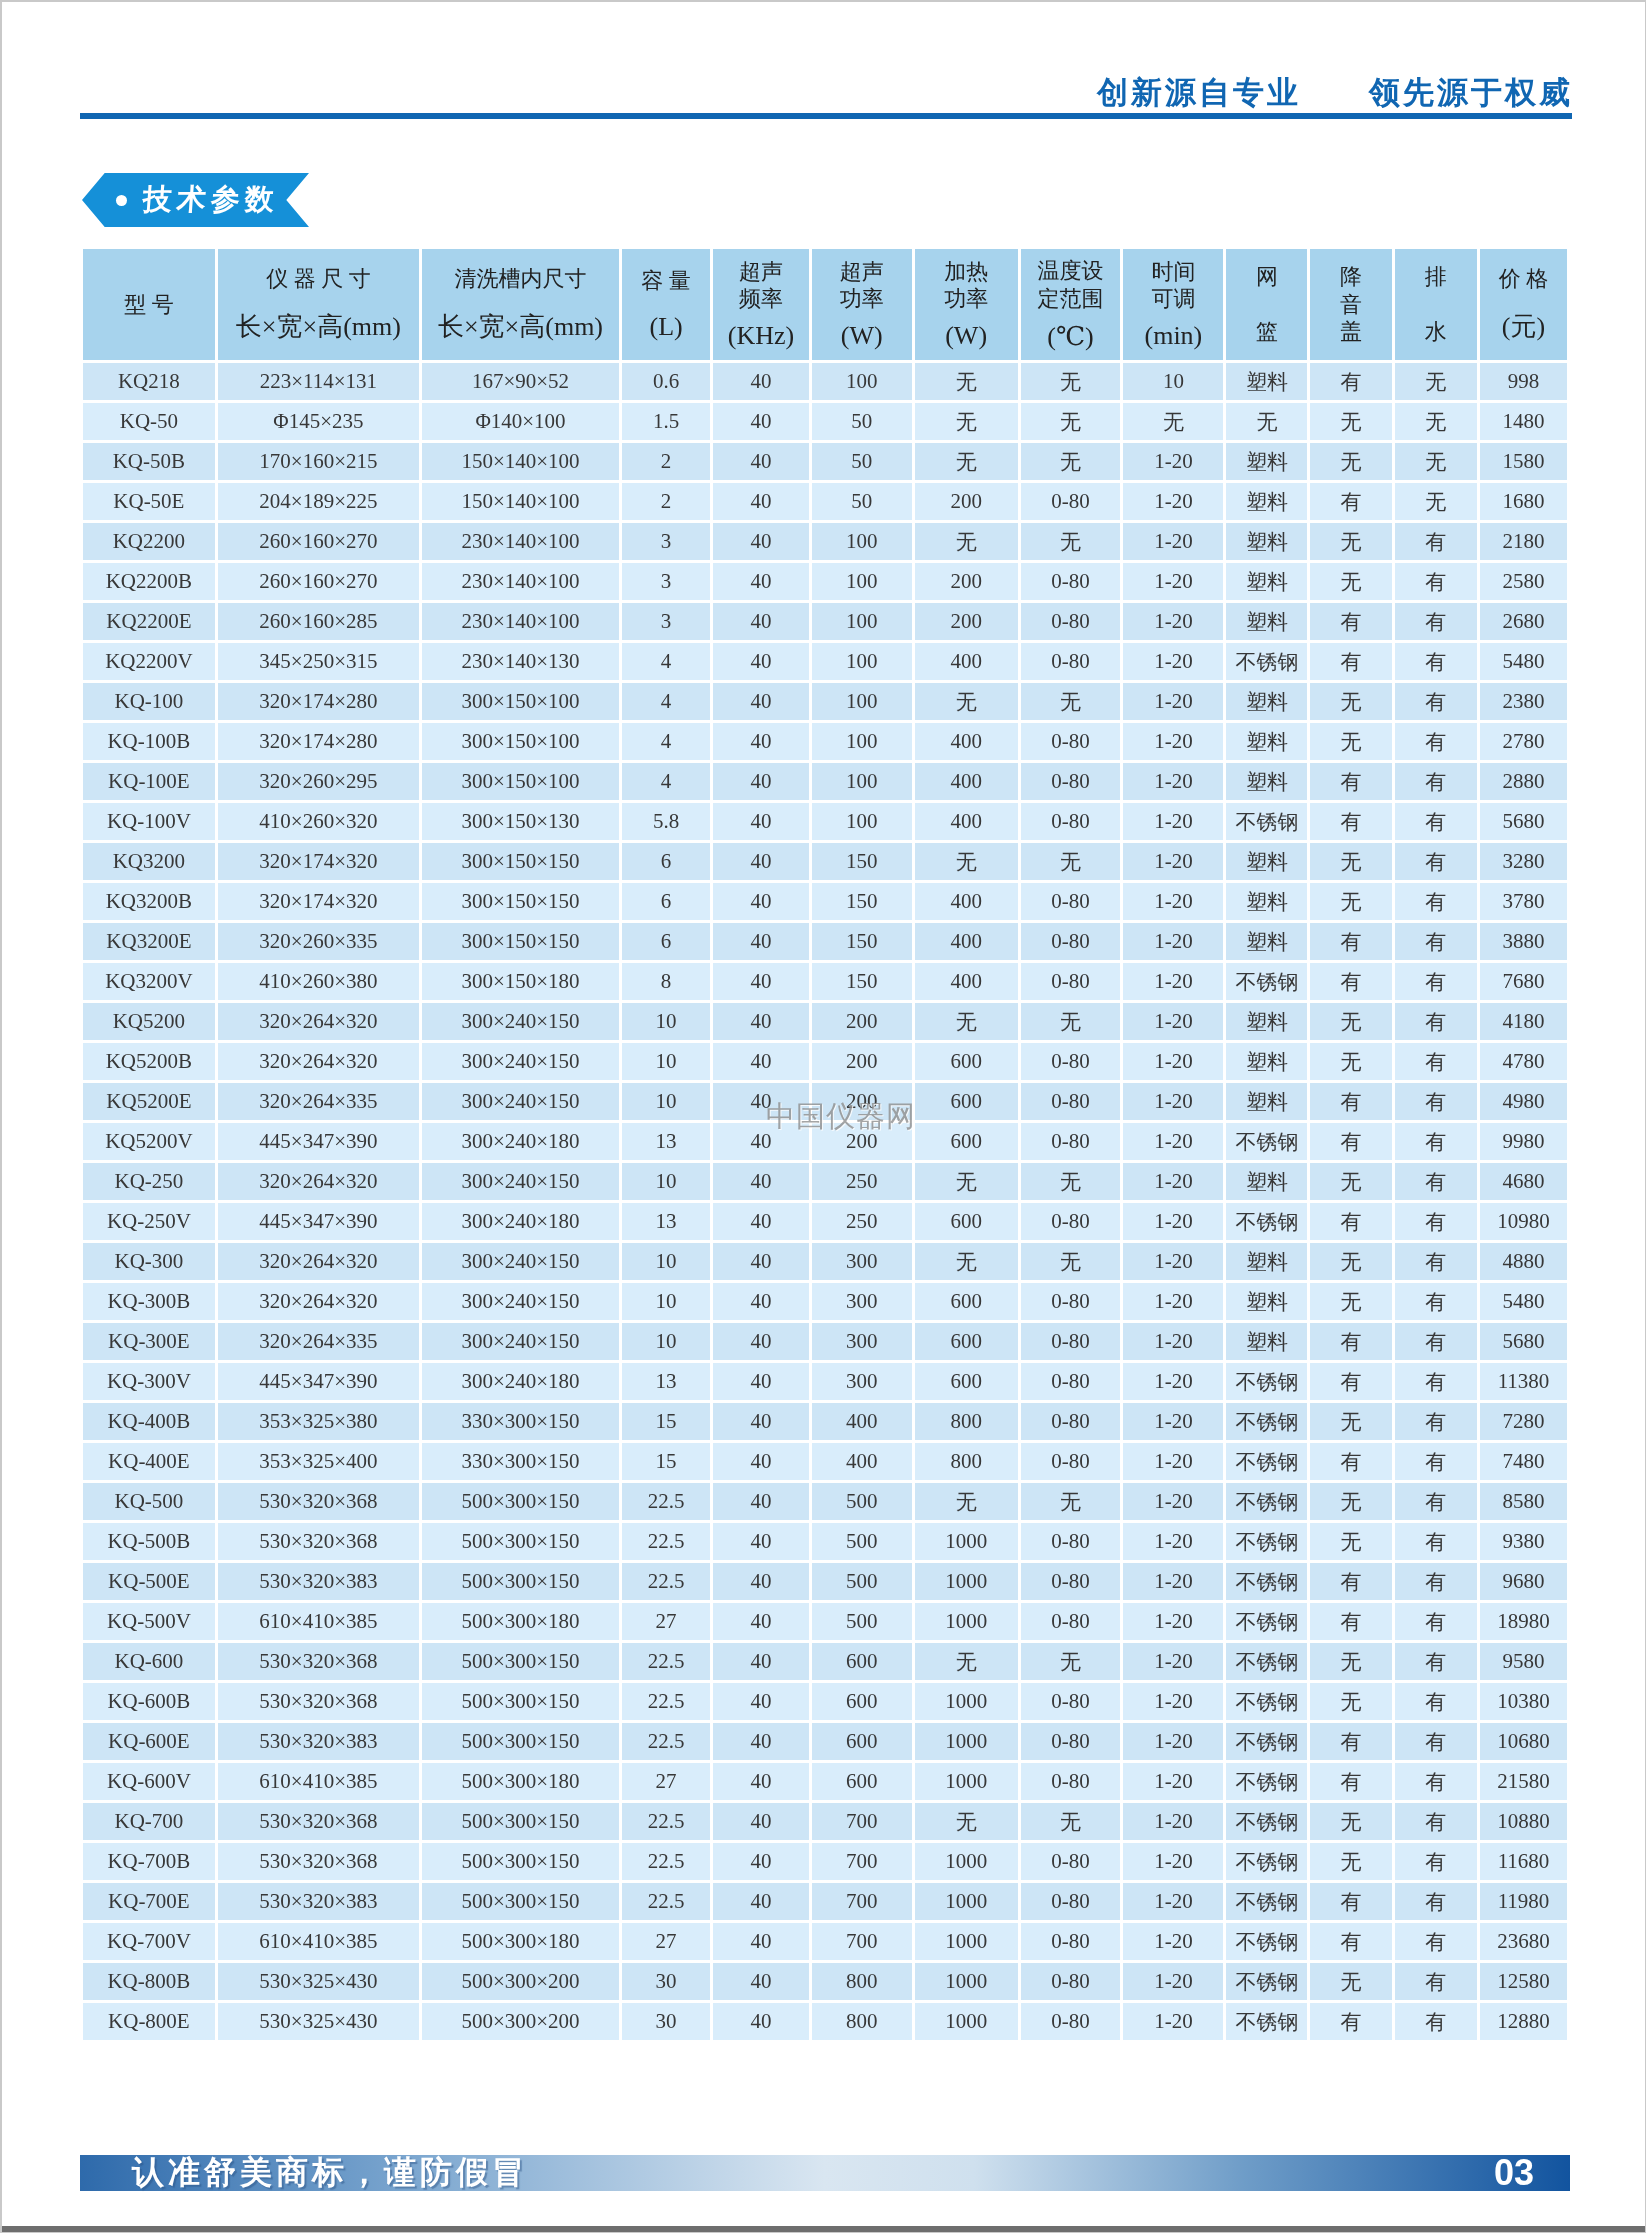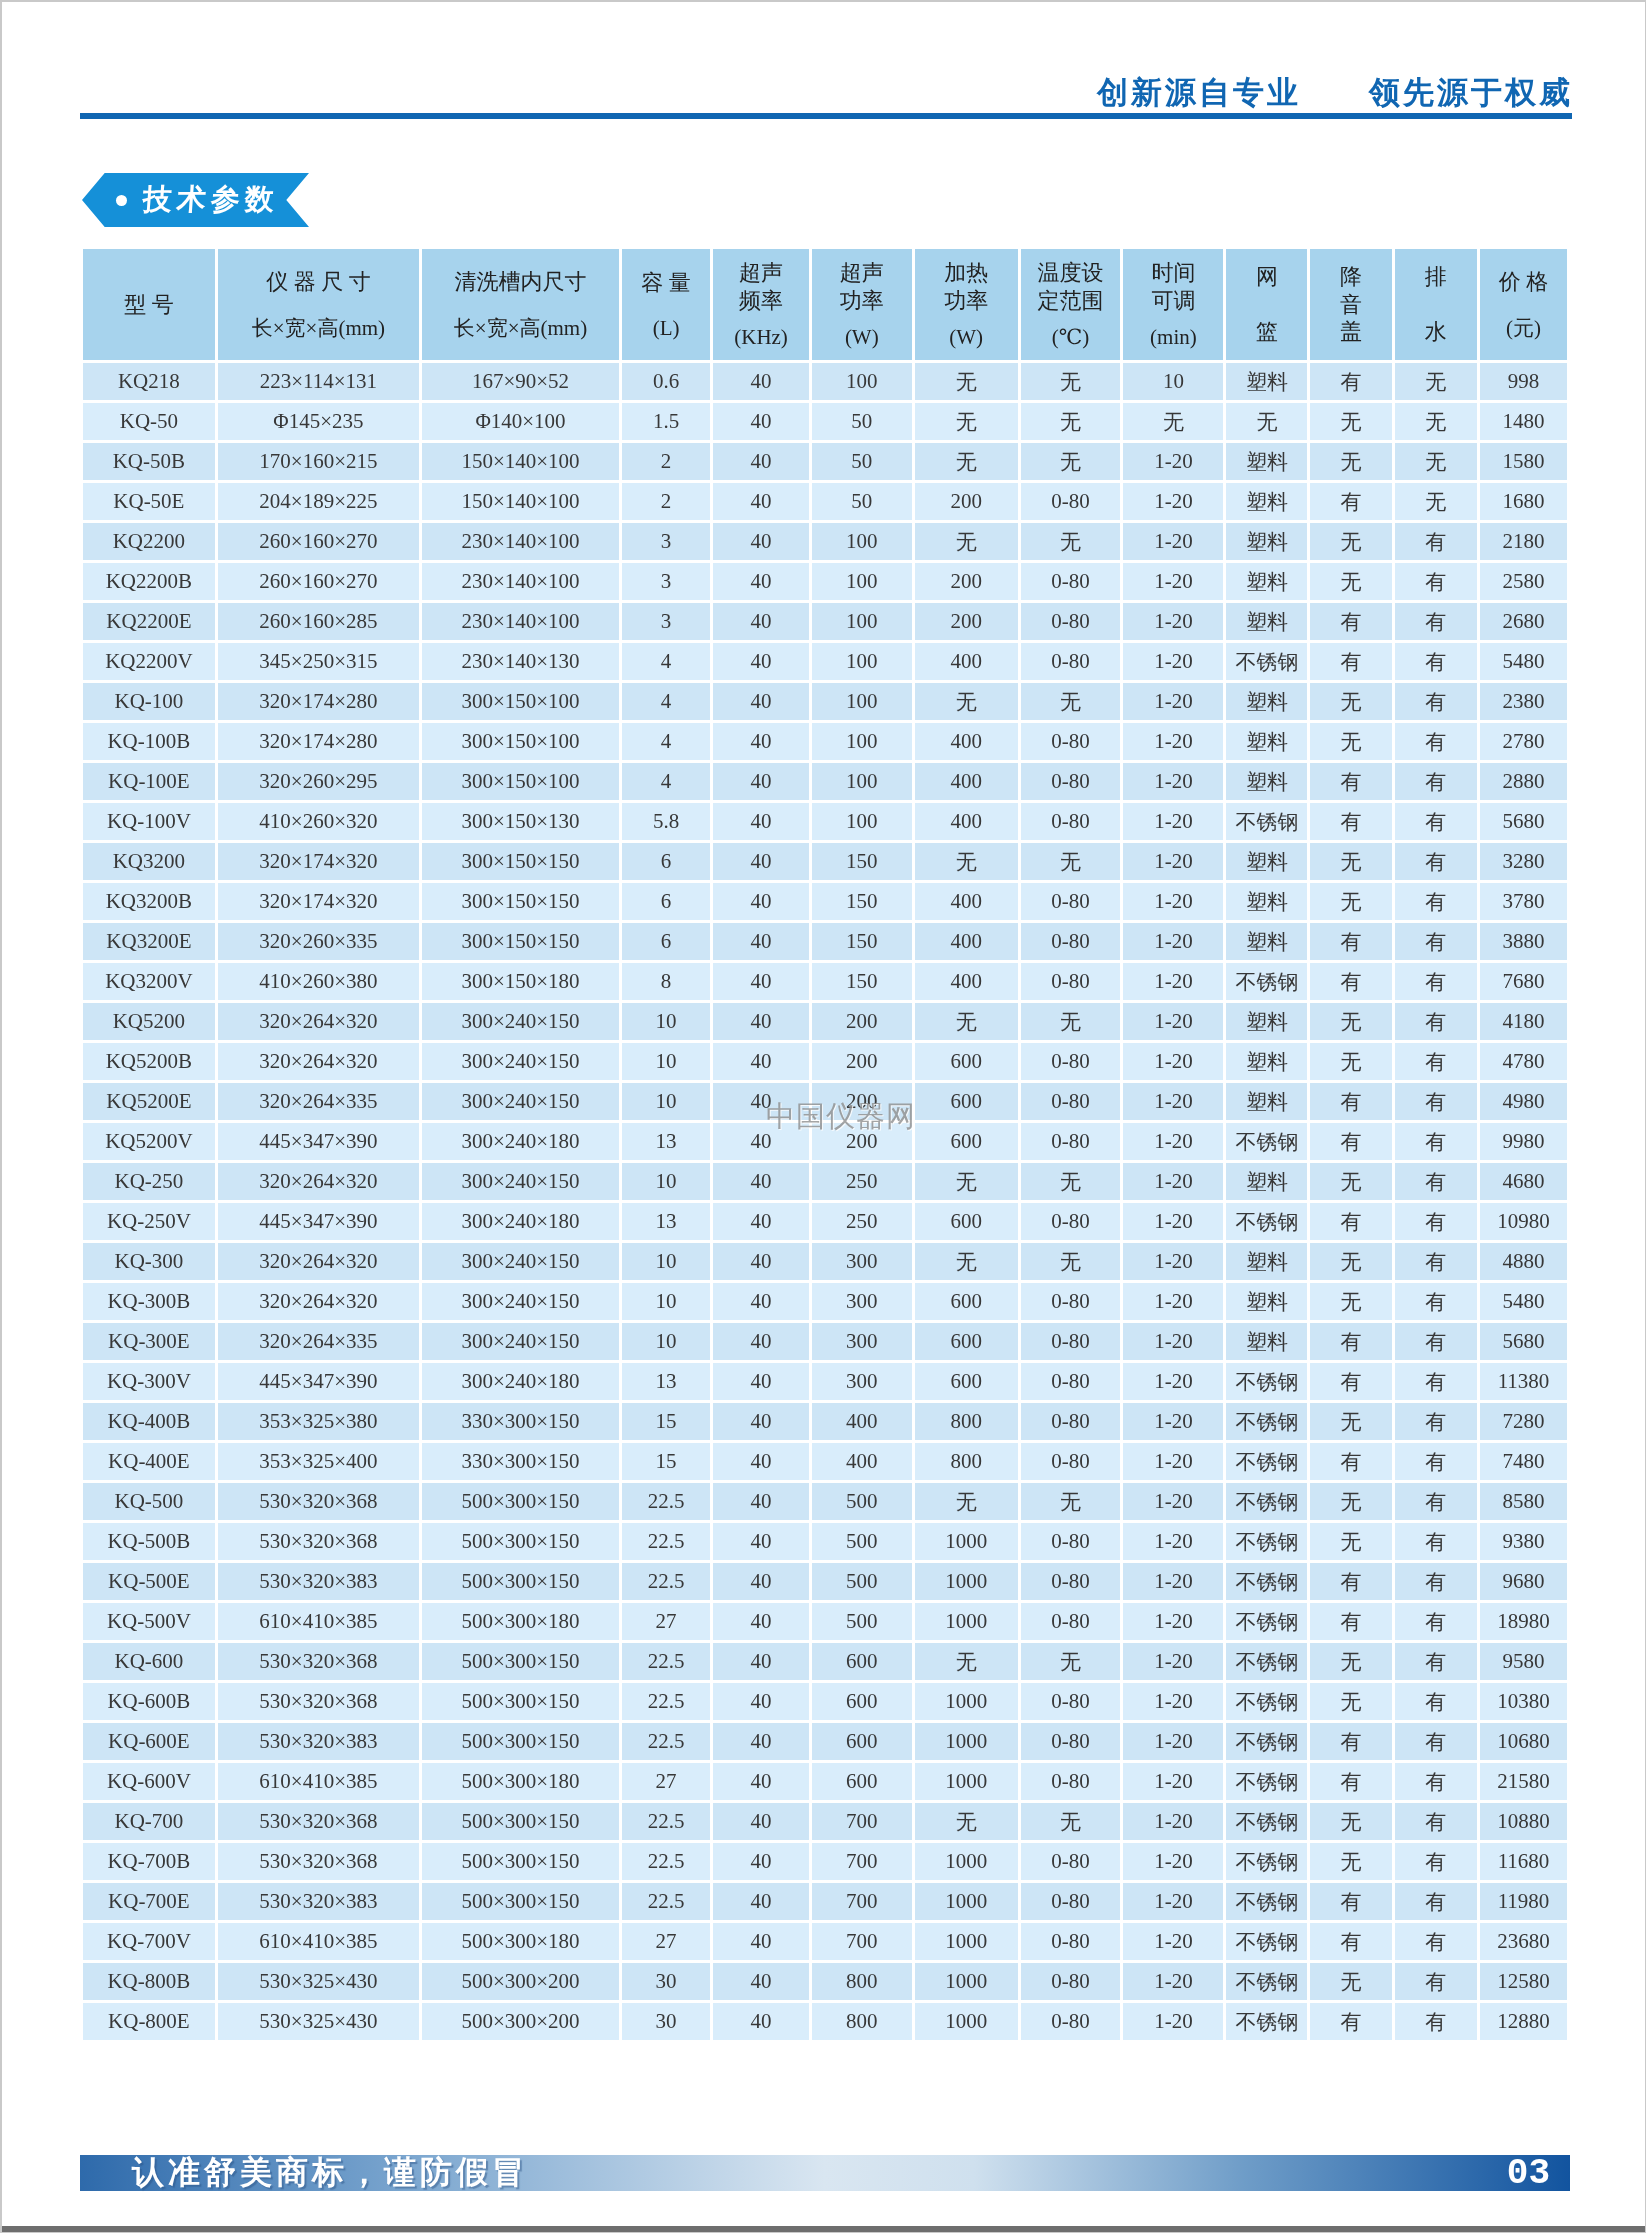--- a/index.html
+++ b/index.html
@@ -19,40 +19,40 @@
   .badge .label{color:#ffffff;font-size:29px;font-weight:bold;letter-spacing:5px;
                 font-family:"Liberation Sans",sans-serif;transform:skewX(-4deg);}
 
   
   table.spec{position:absolute;left:78px;top:244px;width:1490px;border-collapse:separate;
              border-spacing:3px;table-layout:fixed;background:#ffffff;}
   table.spec th{background:#a7d3ed;padding:0;font-weight:normal;}
   .hcell{display:flex;flex-direction:column;justify-content:space-evenly;align-items:center;
          height:111px;font-family:"Liberation Serif","DejaVu Serif",serif;color:#222;}
   .hcell .t{font-size:22px;white-space:pre-line;line-height:1.25;text-align:center;}
-  .hcell .u{font-size:21px;}
+  .hcell .u{font-size:26px;}
   table.spec td{height:37px;text-align:center;vertical-align:middle;
                 font-family:"Liberation Serif","DejaVu Serif",serif;
                 font-size:21px;color:#383838;padding:0;overflow:hidden;}
   tr.odd td{background:#cde5f6;}
   tr.even td{background:#d9edfb;}
 
   
   .watermark{position:absolute;left:764px;top:1095px;font-size:29px;color:#8f8f8f;opacity:.8;
              letter-spacing:1px;text-shadow:1px 1px 0 #ffffff;z-index:5;
              font-family:"Liberation Sans",sans-serif;}
 
   
   .footer-bar{position:absolute;left:78px;top:2153px;width:1490px;height:36px;
       background:linear-gradient(90deg,#2e6aab 0%,#7ba6cf 22%,#d9e6f1 50%,#cfe0ee 60%,#6f9dc8 78%,#12549f 100%);
       display:flex;align-items:center;}
   .footer-note{color:#ffffff;font-size:32px;font-weight:bold;letter-spacing:4px;margin-left:52px;
                text-shadow:2px 2px 1px rgba(40,80,130,.45);font-family:"Liberation Sans",sans-serif;}
-  .page-number{position:absolute;right:20px;top:2;color:#ffffff;font-size:36px;font-weight:bold;
-               top:50%;transform:translateY(-50%);font-family:Liberation Mono, monospace;}
+  .page-number{position:absolute;right:36px;top:2;color:#ffffff;font-size:36px;font-weight:bold;
+               top:50%;transform:translateY(-50%);font-family:Liberation Sans, sans-serif;}
   .bottom-edge{position:absolute;left:0;right:0;bottom:0;height:6px;background:#6e6e6e;}
 </style>
 </head>
 <body>
 
 <div class="page">
 
   <div class="slogan">创新源自专业　　领先源于权威</div>
   <div class="rule"></div>
 

